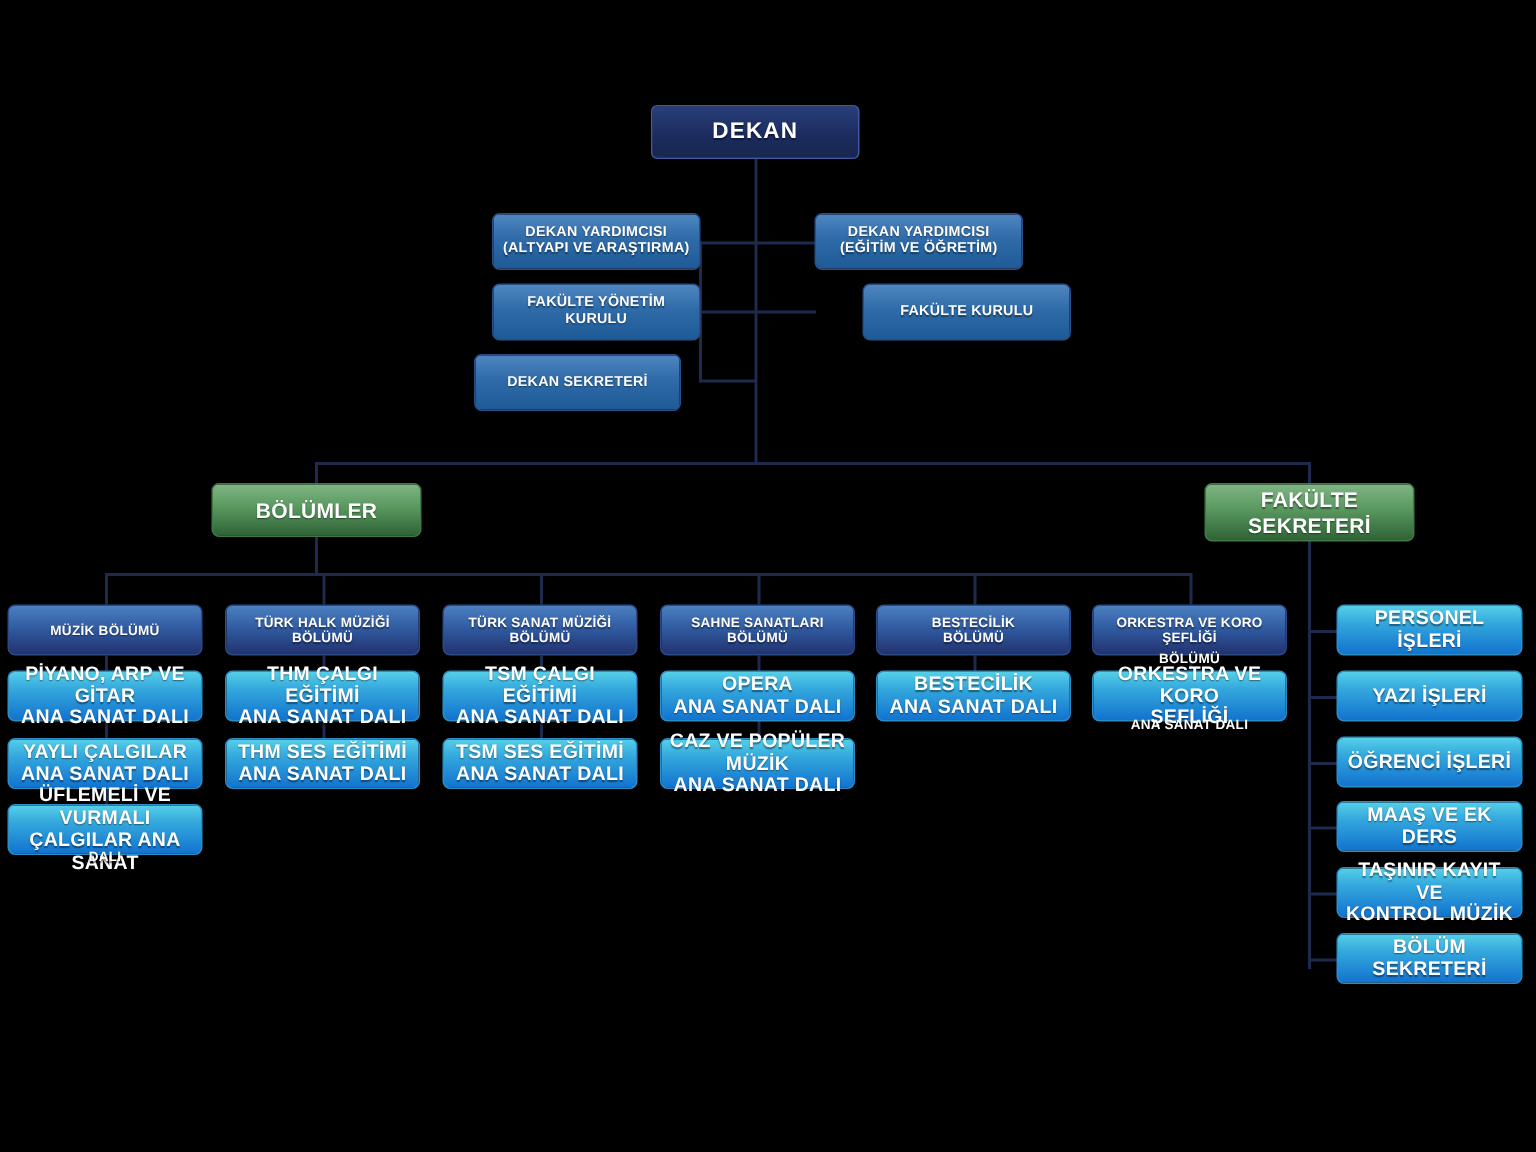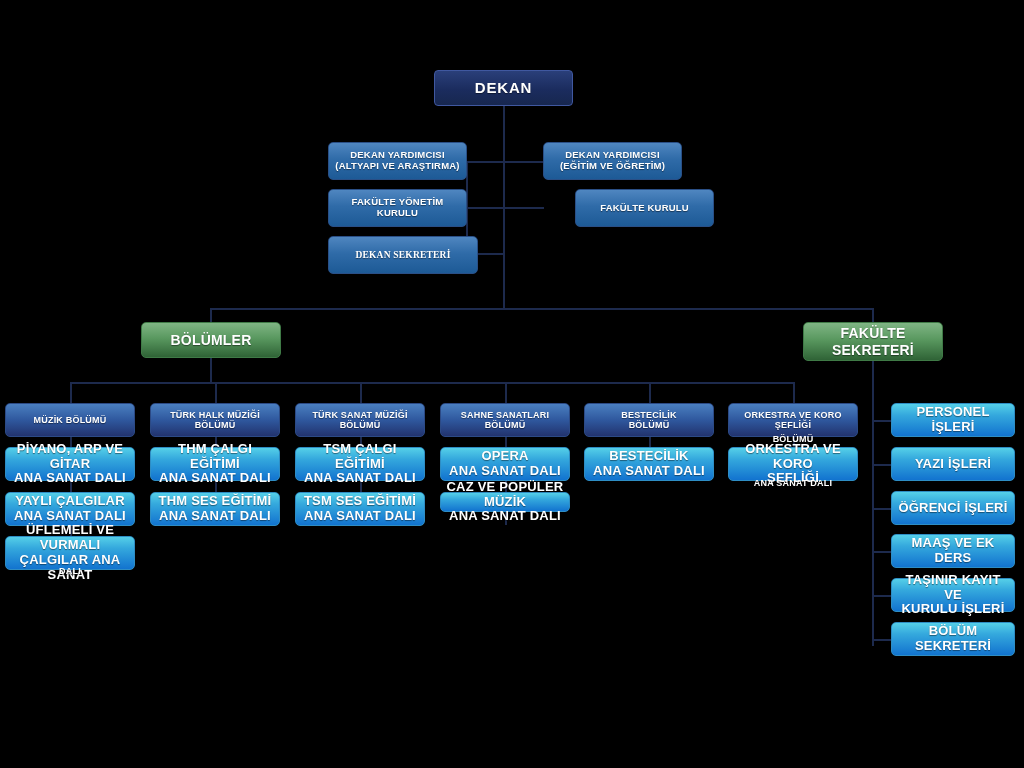--- a/index.html
+++ b/index.html
@@ -151,21 +151,21 @@
     </span>
   </div>
 
   <div class="node n-admin" style="left:328px; top:189px; width:139px; height:38px;">
     <span>
       <span class="lbl">FAKÜLTE YÖNETİM</span>
       <span class="lbl">KURULU</span>
     </span>
   </div>
 
-  <div class="node n-admin" style="left:328px; top:236px; width:150px; height:38px;font-family:Liberation Serif, serif;">
+  <div class="node n-admin" style="left:316px; top:236px; width:138px; height:38px;">
     <span class="lbl">DEKAN SEKRETERİ</span>
   </div>
 
   <div class="node n-admin" style="left:543px; top:142px; width:139px; height:38px;">
     <span>
       <span class="lbl">DEKAN YARDIMCISI</span>
       <span class="lbl">(EĞİTİM VE ÖĞRETİM)</span>
     </span>
   </div>
 
@@ -247,21 +247,21 @@
       <span class="lbl">SAHNE SANATLARI</span>
       <span class="lbl">BÖLÜMÜ</span>
     </span>
   </div>
   <div class="node n-sub" style="left:440px; top:447px; width:130px; height:34px;">
     <span>
       <span class="lbl">OPERA</span>
       <span class="lbl">ANA SANAT DALI</span>
     </span>
   </div>
-  <div class="node n-sub" style="left:440px; top:492px; width:130px; height:20px;justify-content:flex-end;">
+  <div class="node n-sub" style="left:440px; top:492px; width:130px; height:34px;justify-content:flex-end;">
     <span>
       <span class="lbl">CAZ VE POPÜLER MÜZİK</span>
       <span class="lbl">ANA SANAT DALI</span>
     </span>
   </div>
 
   <div class="node n-dept" style="left:584px; top:403px; width:130px; height:34px;">
     <span>
       <span class="lbl">BESTECİLİK</span>
       <span class="lbl">BÖLÜMÜ</span>
@@ -298,20 +298,20 @@
   </div>
   <div class="node n-sub" style="left:891px; top:491px; width:124px; height:34px;">
     <span class="lbl">ÖĞRENCİ İŞLERİ</span>
   </div>
   <div class="node n-sub" style="left:891px; top:534px; width:124px; height:34px;">
     <span class="lbl">MAAŞ VE EK DERS</span>
   </div>
   <div class="node n-sub" style="left:891px; top:578px; width:124px; height:34px;">
     <span>
       <span class="lbl">TAŞINIR KAYIT VE</span>
-      <span class="lbl">KURULU İŞLERİ</span>
+      <span class="lbl">KONTROL MÜZİK</span>
     </span>
   </div>
   <div class="node n-sub" style="left:891px; top:622px; width:124px; height:34px;">
     <span class="lbl">BÖLÜM SEKRETERİ</span>
   </div>
 
 </div>
 
 </body></html>

